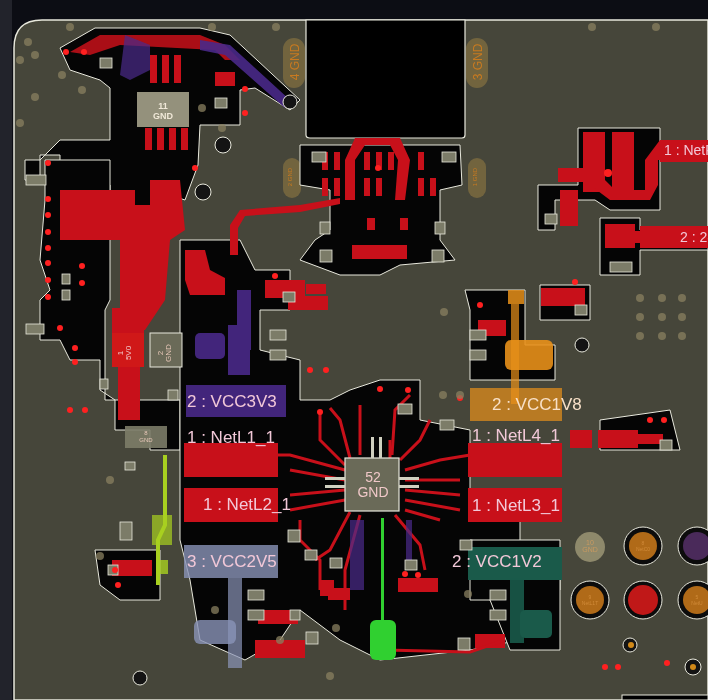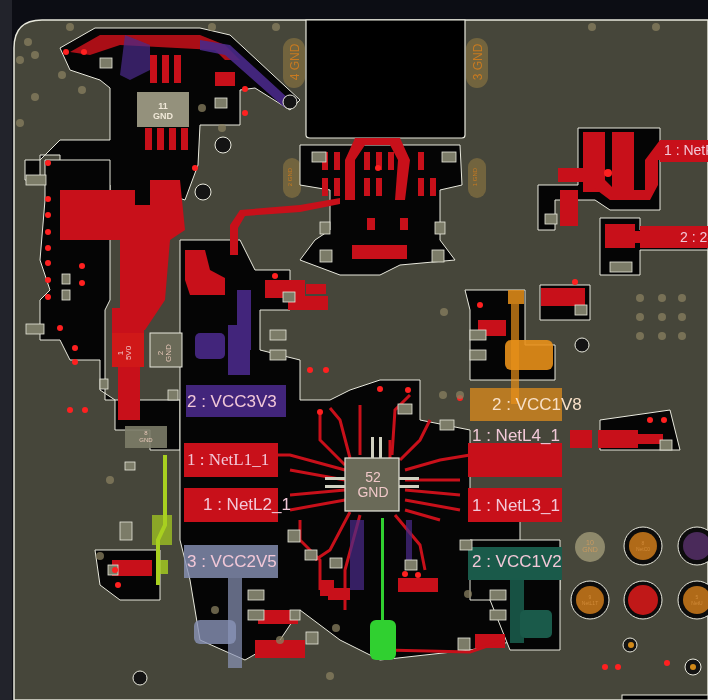--- a/index.html
+++ b/index.html
@@ -434,20 +434,20 @@
   <div>9</div>
   <div>NetL1T</div>
 </div>
 <div class="lbl" style="left:684px;top:594px;font-size:5px;color:#d08a38;line-height:6px;text-align:center;width:26px;">
   <div>5</div>
   <div>NetU</div>
 </div>
 
 <div class="lbl" style="left:187px;top:393px;">2 : VCC3V3</div>
 <div class="lbl" style="left:472px;top:396px;color:#f8e0c8;margin-left:20px;">2 : VCC1V8</div>
-<div class="lbl" style="left:187px;top:451px;font-family:Liberation Serif, serif;">1 : NetL1_1</div>
+<div class="lbl" style="left:187px;top:429px;">1 : NetL1_1</div>
 <div class="lbl" style="left:203px;top:496px;">1 : NetL2_1</div>
 <div class="lbl" style="left:472px;top:427px;">1 : NetL4_1</div>
 <div class="lbl" style="left:472px;top:497px;">1 : NetL3_1</div>
 <div class="lbl" style="left:187px;top:553px;">3 : VCC2V5</div>
-<div class="lbl" style="left:472px;top:553px;">2 : VCC1V2</div>
+<div class="lbl" style="left:452px;top:553px;">2 : VCC1V2</div>
 <div class="lbl" style="left:664px;top:143px;font-size:14px;">1 : NetF</div>
 <div class="lbl" style="left:680px;top:230px;font-size:14px;">2 : 28</div>
 
 </body></html>

